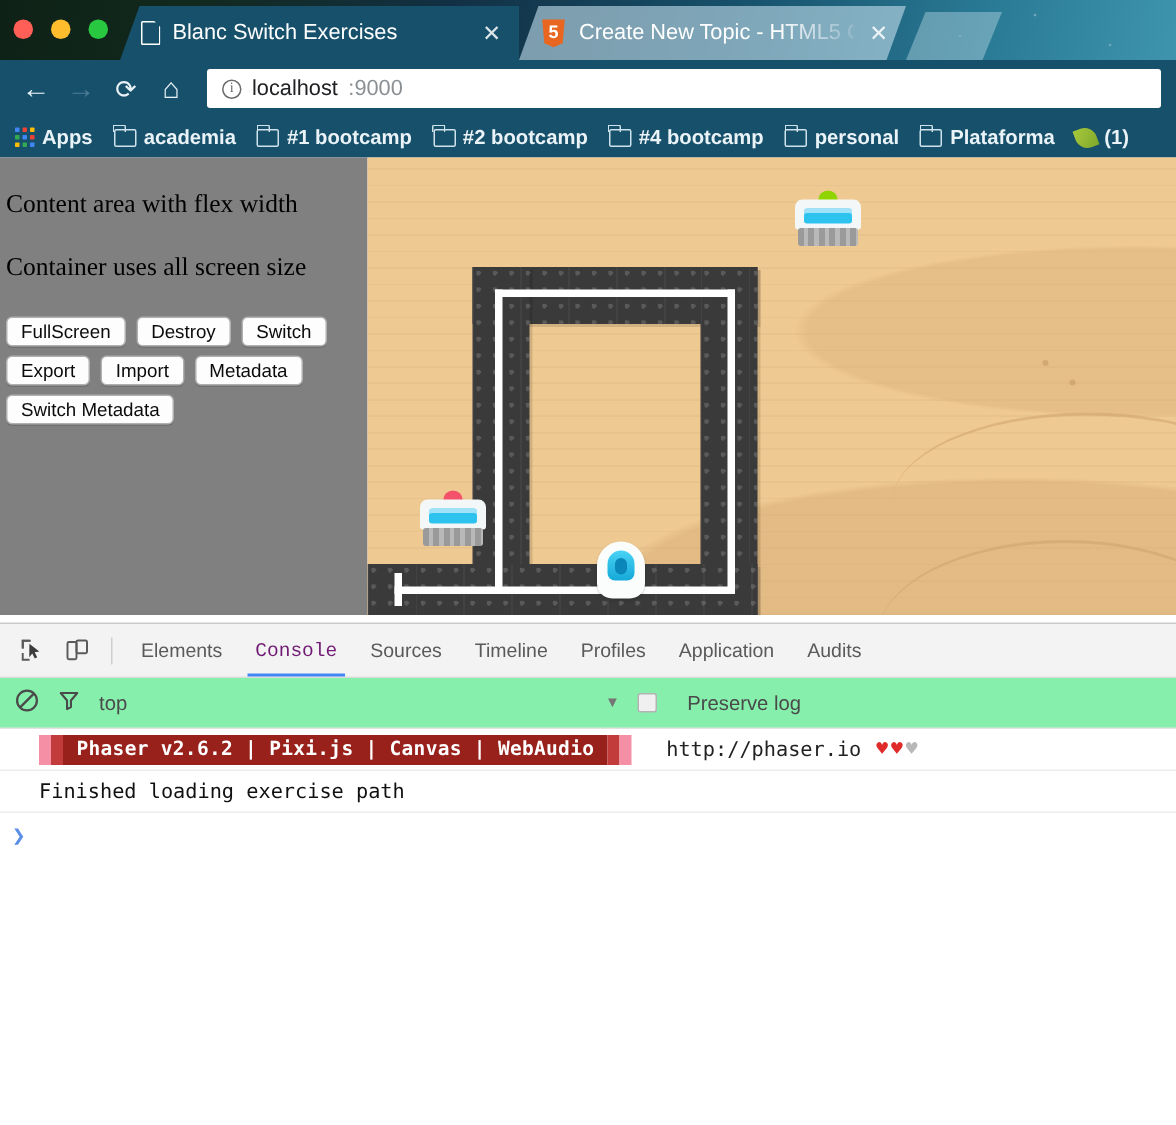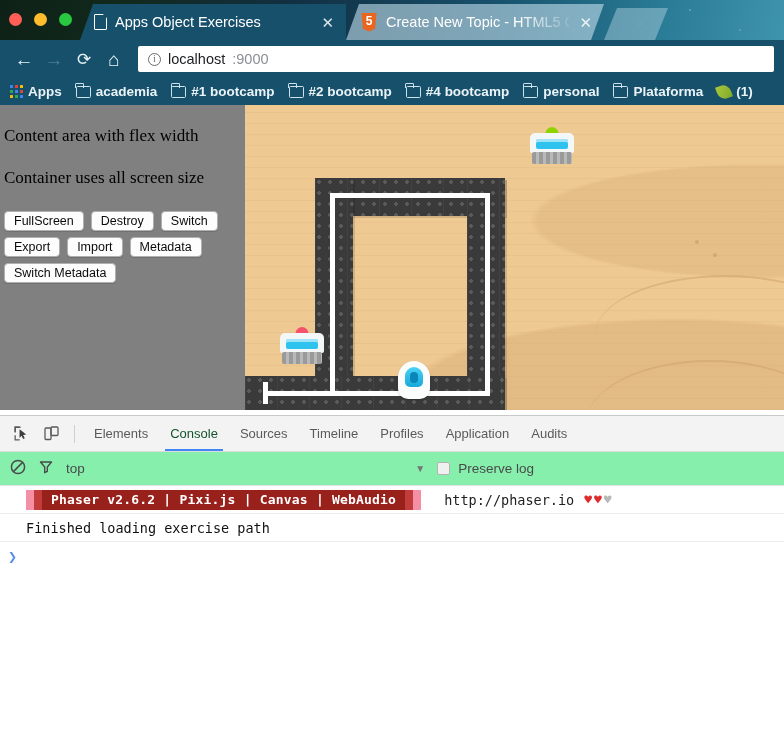--- a/index.html
+++ b/index.html
@@ -201,35 +201,35 @@
   .dt-tabbar {
     height:36px; background:#f3f3f3; border-bottom:1px solid #dcdcdc;
     display:flex; align-items:center; gap:0; padding-left:6px;
   }
   .dt-icon-btn { width:30px; height:30px; display:flex; align-items:center; justify-content:center; flex:none; }
   .dt-sep { width:1px; height:18px; background:#cfcfcf; margin:0 8px; flex:none; }
   .dt-tab {
     height:35px; display:flex; align-items:center; padding:0 11px;
     font-size:13px; color:#5a5a5a; position:relative;
   }
-  .dt-tab.active { color:#14532d; }
+  .dt-tab.active { color:#701a75;font-family:Liberation Mono, monospace; }
   .dt-tab.active::after {
     content:""; position:absolute; left:6px; right:6px; bottom:0; height:2px; background:#4285f4;
   }
 
   .dt-filterbar {
     height:34px; background:#86efac; border-bottom:1px solid #e2e2e2;
     display:flex; align-items:center; padding:0 10px; gap:12px; font-size:13.5px; color:#4a4a4a;
   }
   .ctx-caret { margin-left:auto; font-size:10px; color:#757575; }
   .chk {
     width:13px; height:13px; border:1px solid #b4b4b4; border-radius:2px;
     background:#f0f0f0; flex:none;
   }
-  .preserve-wrap { display:flex; align-items:center; gap:8px; margin-right:240px; }
+  .preserve-wrap { display:flex; align-items:center; gap:20px; margin-right:240px; }
 
   .console-body { flex:1; overflow:hidden; font-family:"DejaVu Sans Mono", monospace; font-size:13.5px; }
   .log-row {
     display:flex; align-items:center; gap:10px; min-height:28px;
     border-bottom:1px solid #ededed; padding:2px 0 2px 26px;
   }
   .phaser-banner { display:flex; align-items:stretch; height:20px; }
   .pb-stripe { width:8px; }
   .pb-main {
     background:#99211b; color:#fff; padding:0 9px; display:flex; align-items:center;
@@ -248,21 +248,21 @@
 
   <div class="tabstrip">
     <div class="traffic">
       <i class="t-red"></i>
       <i class="t-yellow"></i>
       <i class="t-green"></i>
     </div>
 
     <div class="tab tab-active">
       <span class="doc-icon"></span>
-      <span class="tab-title">Apps Object Exercises</span>
+      <span class="tab-title">Blanc Switch Exercises</span>
       <span class="tab-close">✕</span>
     </div>
 
     <div class="tab tab-inactive">
       <span class="html5-icon">5</span>
       <span class="tab-title tab-title-fade">Create New Topic - HTML5 Ga</span>
       <span class="tab-close">✕</span>
     </div>
 
     <div class="tab tab-stub"></div>

